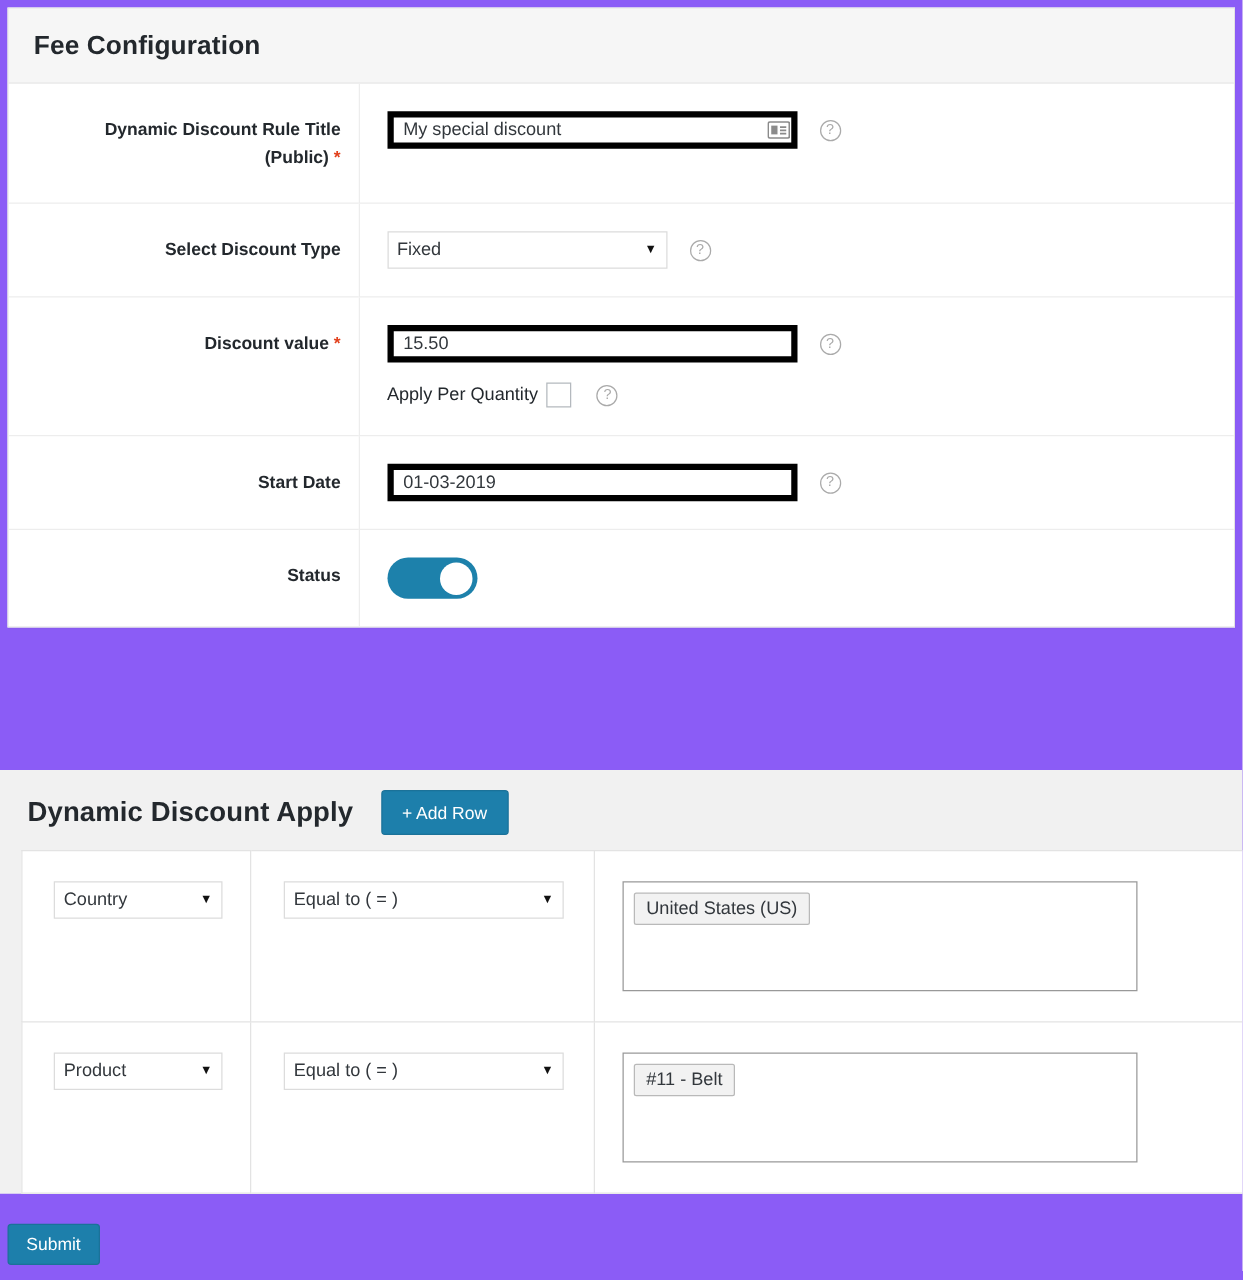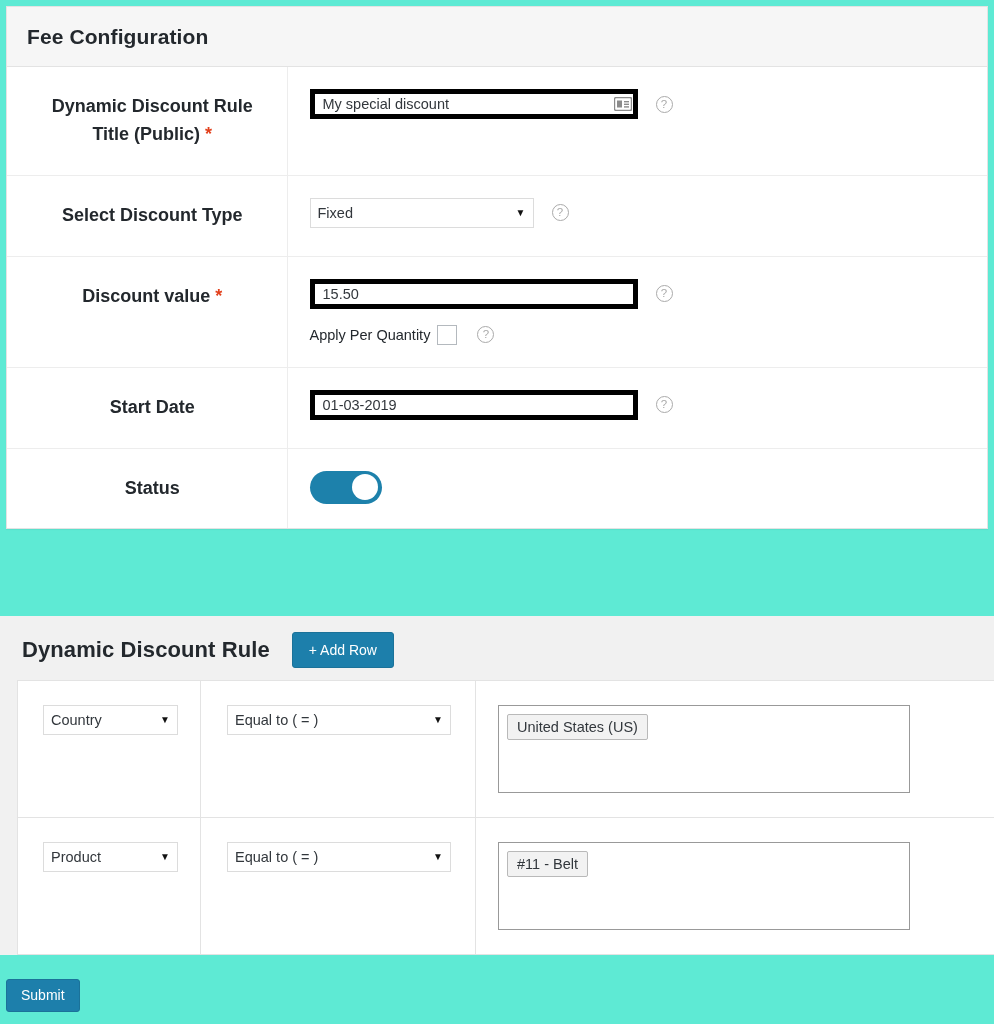--- a/index.html
+++ b/index.html
@@ -10,21 +10,21 @@
     height: 1024px;
     background: #f1f1f1;
     font-family: "Liberation Sans", sans-serif;
     -webkit-font-smoothing: antialiased;
   }
 
   .page {
     position: relative;
     width: 994px;
     height: 1024px;
-    background: #5eead4;
+    background: #8b5cf6;
     overflow: hidden;
   }
 
   
   .panel {
     position: absolute;
     left: 6px;
     top: 6px;
     width: 982px;
     background: #ffffff;
@@ -47,24 +47,24 @@
     color: #23282d;
     letter-spacing: 0.1px;
   }
 
   
   .form-table { width: 100%; border-collapse: collapse; }
   .form-table tr { border-bottom: 1px solid #ededed; }
   .form-table tr:last-child { border-bottom: none; }
   .form-table th {
     width: 280px;
-    text-align: center;
+    text-align: right;
     vertical-align: top;
     padding: 26px 14px 26px 25px;
-    font-size: 18px;
+    font-size: 14px;
     font-weight: bold;
     color: #23282d;
     line-height: 1.55;
     border-right: 1px solid #ededed;
     background: #fff;
   }
   .form-table td {
     vertical-align: top;
     padding: 22px 14px 22px 22px;
     background: #fff;
@@ -377,21 +377,21 @@
           </td>
         </tr>
 
       </tbody>
     </table>
   </div>
 
   <div class="ddr-section">
 
     <div class="ddr-head">
-      <h2>Dynamic Discount Rule</h2>
+      <h2>Dynamic Discount Apply</h2>
       <button class="btn-blue btn-add">+ Add Row</button>
     </div>
 
     <table class="rule-table">
       <tbody>
 
         <tr class="r1">
           <td class="c1">
             <span class="sel-wrap">
               <select class="sel sel-key">

